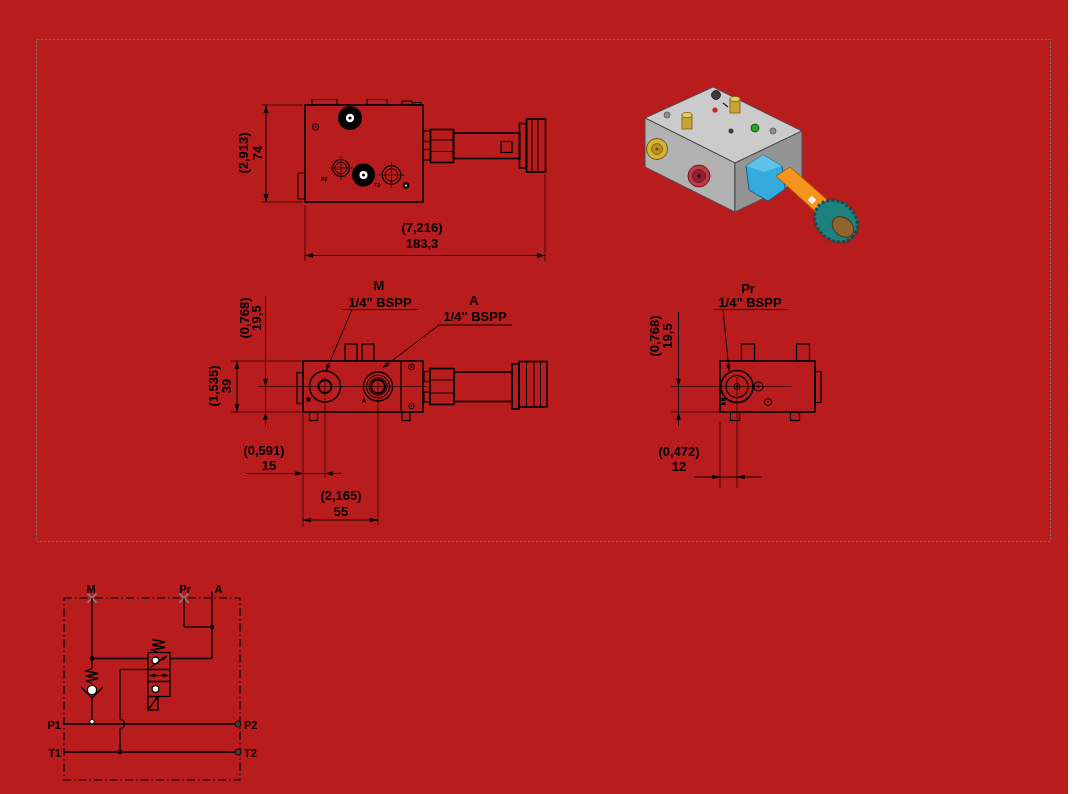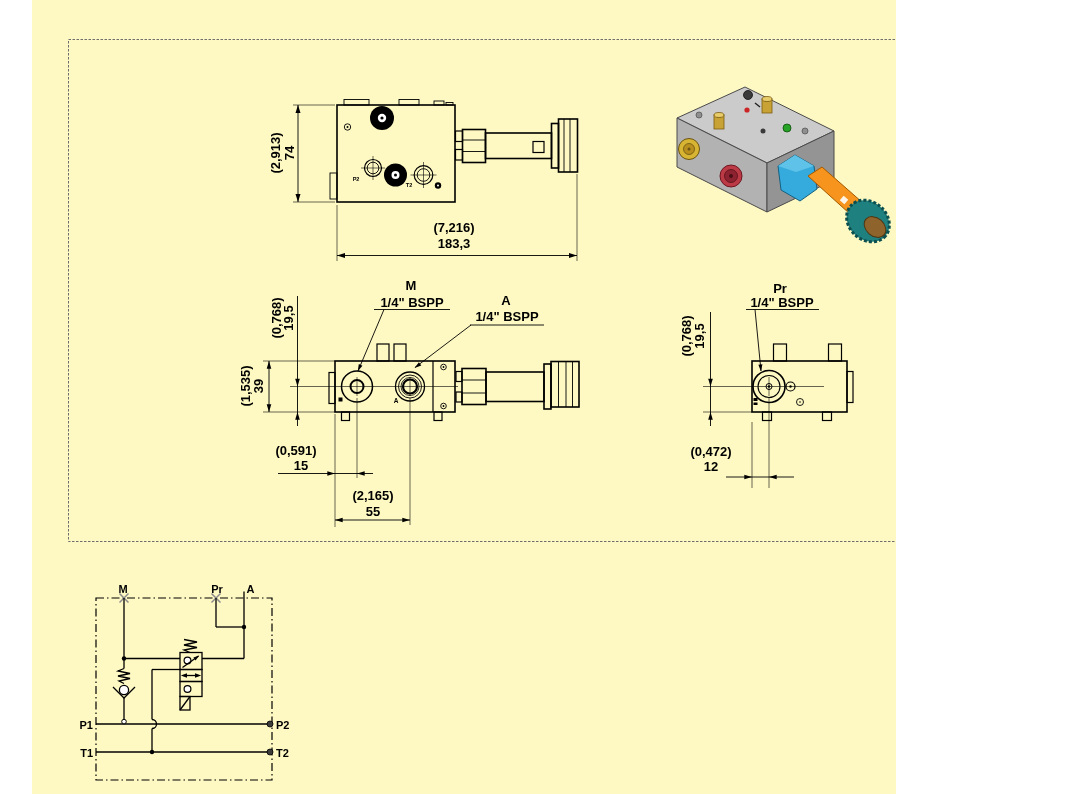--- a/index.html
+++ b/index.html
@@ -1,16 +1,16 @@
 <!DOCTYPE html>
 <html><head>
 <meta charset="utf-8">
 <style>
   html,body{margin:0;padding:0;background:#fff;}
-  .canvas{position:relative;width:864px;height:794px;background:#fef9c3;overflow:hidden;margin-left:32px;}
+  .canvas{position:relative;width:1068px;height:794px;background:#b91c1c;overflow:hidden;}
   svg{display:block;}
   
   .o  {fill:none;stroke:#000;stroke-width:1.6;}   
   .o2 {fill:none;stroke:#000;stroke-width:1.2;}   
   .o3 {fill:none;stroke:#000;stroke-width:0.9;}   
   .d  {fill:none;stroke:#000;stroke-width:0.9;}   
   .x  {fill:none;stroke:#000;stroke-width:0.6;}   
   .ar {fill:#000;stroke:none;}                    
   .s  {fill:none;stroke:#000;stroke-width:1.3;}   
   .sx {stroke:#8a8a8a;stroke-width:1.5;fill:none;}

